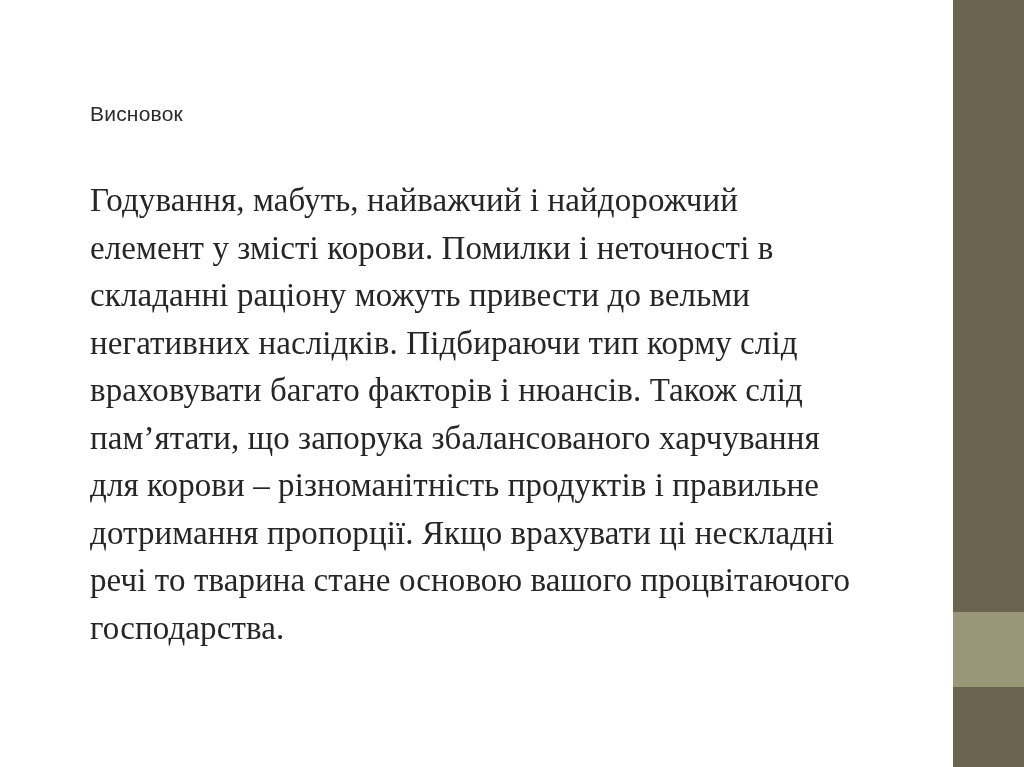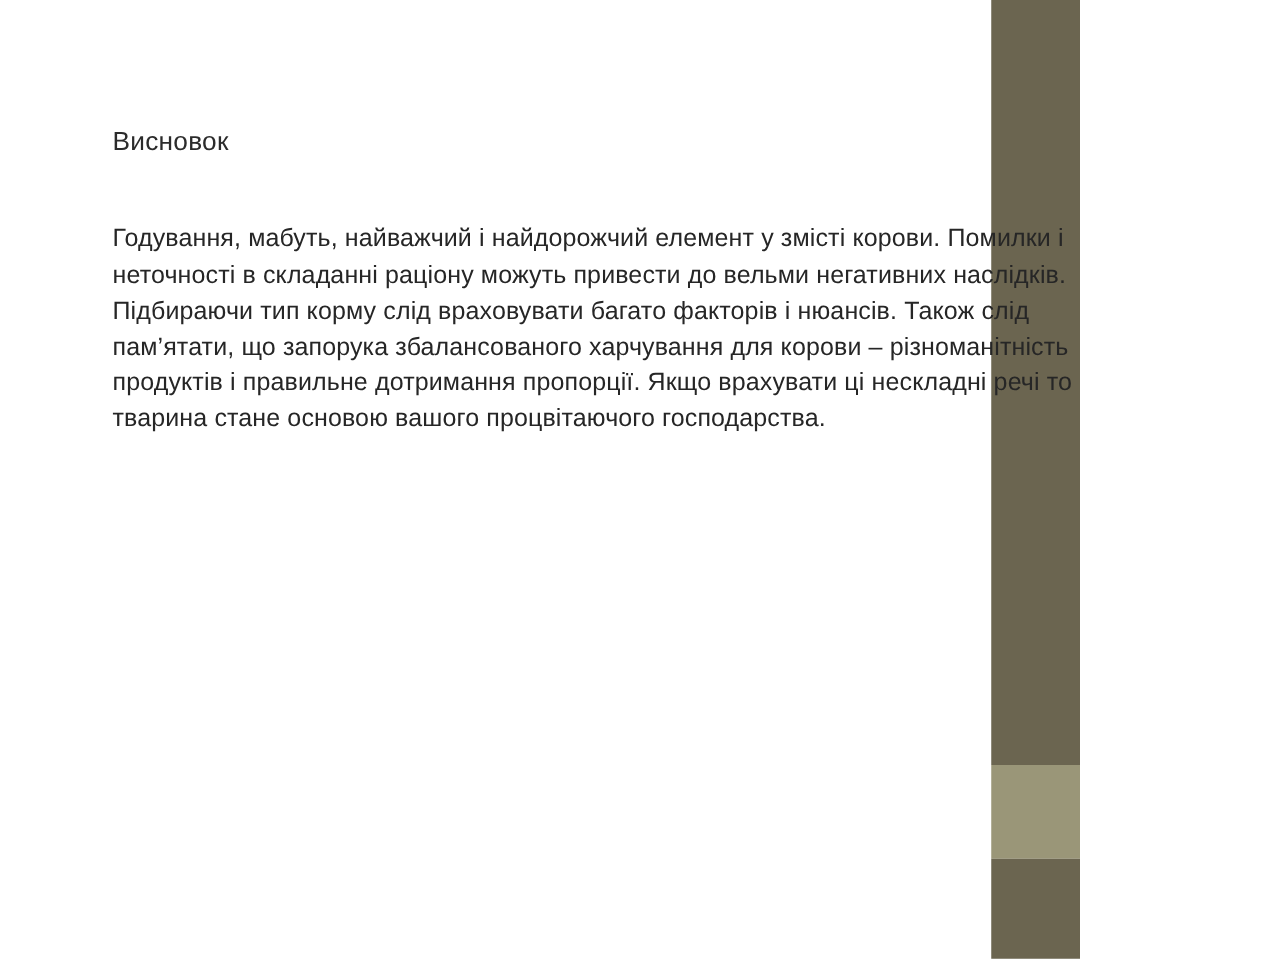--- a/index.html
+++ b/index.html
@@ -8,21 +8,21 @@
   }
   body {
     width: 1024px;
     height: 767px;
     background: #ffffff;
     font-family: "Liberation Sans", sans-serif;
     overflow: hidden;
   }
   .slide {
     position: relative;
-    width: 864px;
+    width: 1024px;
     height: 767px;
     background: #ffffff;
     box-sizing: border-box;
   }
   
   .bar {
     position: absolute;
     right: 0;
   }
   .bar-top {
@@ -54,26 +54,27 @@
   .slide-title {
     font-size: 21px;
     line-height: 1.3;
     color: #2b2b2b;
     font-weight: normal;
     margin: 0 0 50px 0;
     letter-spacing: 0.2px;
   }
 
   .body-text {
-    font-size: 20px;
+    font-size: 33px;
     line-height: 1.44;
     color: #262626;
     margin: 0;
     max-width: 770px;
     letter-spacing: 0.1px;
+    font-family: Liberation Serif, serif;
   }
 </style>
 </head>
 <body>
 
 <div class="slide">
 
   <div class="bar bar-top"></div>
   <div class="bar bar-mid"></div>
   <div class="bar bar-bottom"></div>

